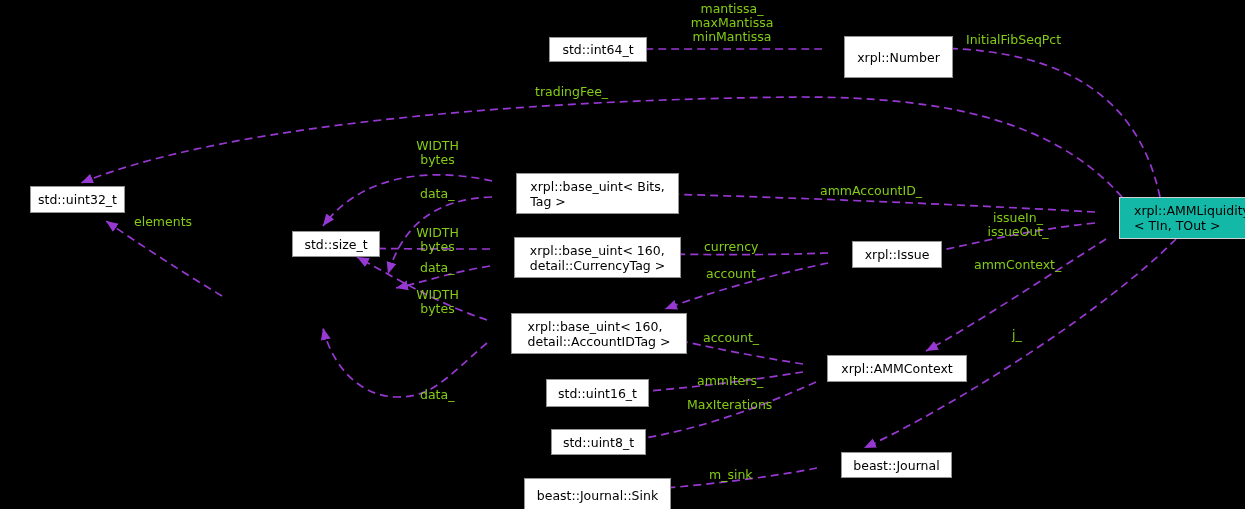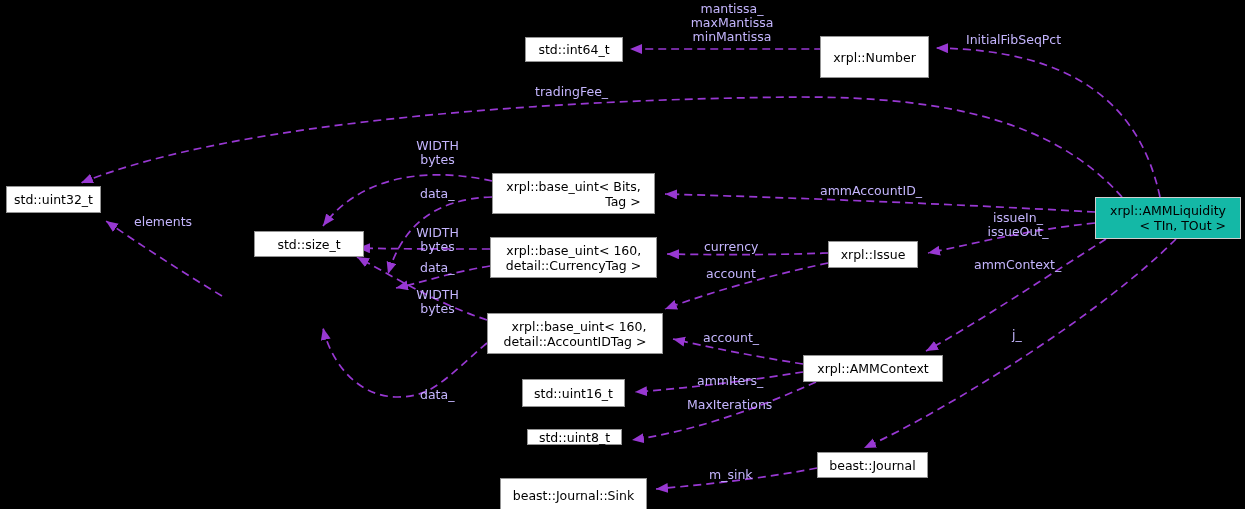--- a/index.html
+++ b/index.html
@@ -12,31 +12,32 @@
   }
   .canvas svg{position:absolute;left:0;top:0;}
   .node{
     position:absolute;
     background:#ffffff;
     border:1px solid #949494;
     color:#000;
     font-size:12.5px;
     line-height:15px;
     display:flex;align-items:center;justify-content:center;
-    text-align:right;
+    text-align:left;
     white-space:pre-line;
     box-sizing:border-box;
+    margin-left:24px;
   }
   .node.main{
     background:#14b8a6;
     border:1px solid #cfcfcf;
   }
   .elabel{
     position:absolute;
-    color:#c4b5fd;
+    color:#84cc16;
     font-size:12.5px;
     line-height:14px;
     white-space:pre-line;
     text-align:center;
   }
   .edge{fill:none;stroke:#9838d2;stroke-width:1.7;stroke-dasharray:8 5;}
 </style>
 </head>
 <body>
 
@@ -68,29 +69,29 @@
     <path class="edge" marker-end="url(#ah)" d="M 816 382 C 760 407 700 430 632 440"></path>
     <path class="edge" marker-end="url(#ah)" d="M 1176 239 C 1108 308 952 408 864 448"></path>
     <path class="edge" marker-end="url(#ah)" d="M 817 468 C 772 477 712 484 656 489"></path>
   </svg>
 
   <div class="node" style="left:525px;top:37px;width:98px;height:25px">std::int64_t</div>
   <div class="node" style="left:820px;top:36px;width:109px;height:42px">xrpl::Number</div>
   <div class="node" style="left:6px;top:186px;width:95px;height:27px">std::uint32_t</div>
   <div class="node" style="left:492px;top:173px;width:163px;height:41px">xrpl::base_uint&lt; Bits,
 Tag &gt;</div>
-  <div class="node" style="left:254px;top:231px;width:110px;height:26px">std::size_t</div>
+  <div class="node" style="left:268px;top:231px;width:88px;height:26px">std::size_t</div>
   <div class="node" style="left:490px;top:237px;width:167px;height:41px">xrpl::base_uint&lt; 160,
 detail::CurrencyTag &gt;</div>
   <div class="node" style="left:487px;top:313px;width:176px;height:41px">xrpl::base_uint&lt; 160,
 detail::AccountIDTag &gt;</div>
   <div class="node" style="left:828px;top:241px;width:90px;height:27px">xrpl::Issue</div>
   <div class="node" style="left:803px;top:355px;width:140px;height:27px">xrpl::AMMContext</div>
   <div class="node" style="left:522px;top:379px;width:103px;height:28px">std::uint16_t</div>
-  <div class="node" style="left:527px;top:429px;width:95px;height:16px">std::uint8_t</div>
+  <div class="node" style="left:527px;top:429px;width:95px;height:26px">std::uint8_t</div>
   <div class="node" style="left:817px;top:452px;width:111px;height:26px">beast::Journal</div>
   <div class="node" style="left:500px;top:478px;width:147px;height:34px">beast::Journal::Sink</div>
   <div class="node main" style="left:1095px;top:197px;width:146px;height:42px">xrpl::AMMLiquidity
 &lt; TIn, TOut &gt;</div>
 
   <div class="elabel" style="left:672px;top:2px;width:120px">mantissa_
 maxMantissa
 minMantissa</div>
   <div class="elabel" style="left:966px;top:33px">InitialFibSeqPct</div>
   <div class="elabel" style="left:535px;top:85px">tradingFee_</div>

